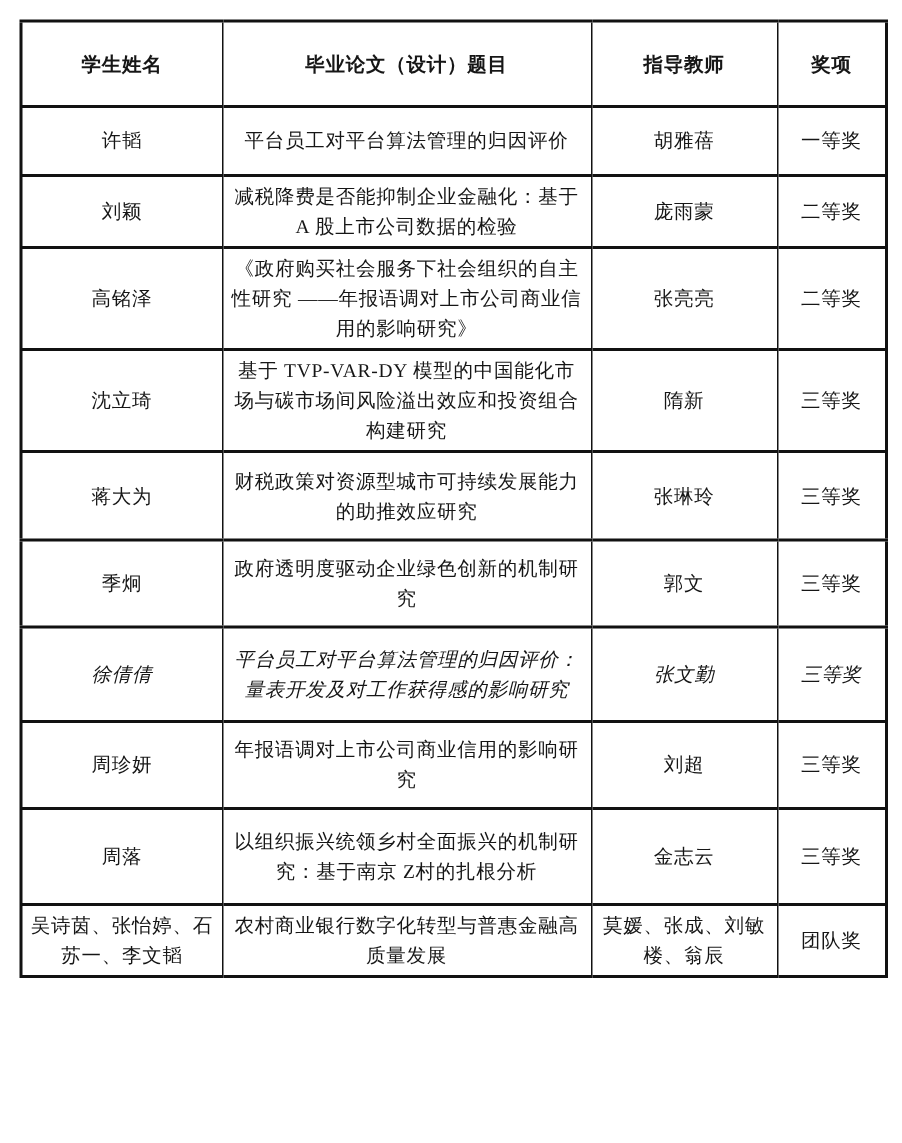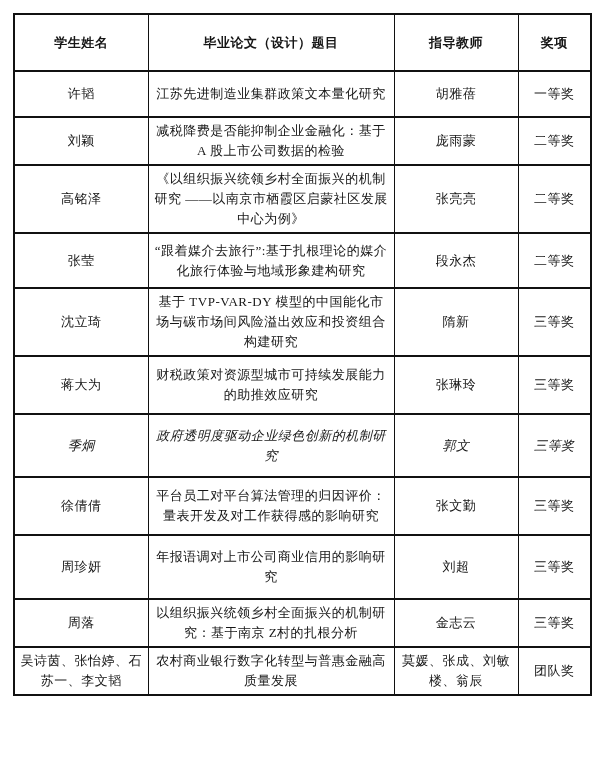--- a/index.html
+++ b/index.html
@@ -79,40 +79,34 @@
       <tr>
         <th>学生姓名</th>
         <th>毕业论文（设计）题目</th>
         <th>指导教师</th>
         <th>奖项</th>
       </tr>
     </thead>
     <tbody id="table-body">
         <tr>
     <td>许韬</td>
-    <td>江苏先进制造业集群政策文本量化研究</td>
+    <td>平台员工对平台算法管理的归因评价</td>
     <td>胡雅蓓</td>
     <td>一等奖</td>
   </tr>
         <tr>
     <td>刘颖</td>
     <td>减税降费是否能抑制企业金融化：基于 A 股上市公司数据的检验</td>
     <td>庞雨蒙</td>
     <td>二等奖</td>
   </tr>
         <tr>
     <td>高铭泽</td>
-    <td>《以组织振兴统领乡村全面振兴的机制研究 ——以南京市栖霞区启蒙社区发展中心为例》</td>
+    <td>《政府购买社会服务下社会组织的自主性研究 ——年报语调对上市公司商业信用的影响研究》</td>
     <td>张亮亮</td>
-    <td>二等奖</td>
-  </tr>
-        <tr>
-    <td>张莹</td>
-    <td>“跟着媒介去旅行”:基于扎根理论的媒介化旅行体验与地域形象建构研究</td>
-    <td>段永杰</td>
     <td>二等奖</td>
   </tr>
         <tr>
     <td>沈立琦</td>
     <td>基于 TVP-VAR-DY 模型的中国能化市场与碳市场间风险溢出效应和投资组合构建研究</td>
     <td>隋新</td>
     <td>三等奖</td>
   </tr>
         <tr>
     <td>蒋大为</td>

